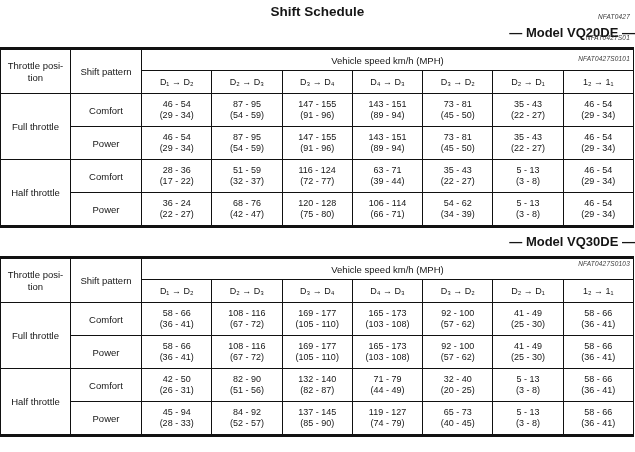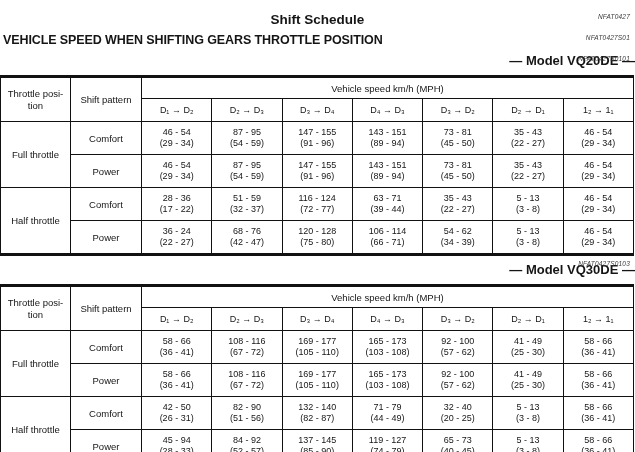--- a/index.html
+++ b/index.html
@@ -10,21 +10,21 @@
     background: #ffffff;
     color: #151515;
     font-family: "Liberation Sans", "DejaVu Sans", sans-serif;
     overflow: hidden;
     box-sizing: border-box;
   }
   .doc-title {
     text-align: center;
     font-weight: bold;
     font-size: 13.5px;
-    padding-top: 12px;
+    padding-top: 4px;
     letter-spacing: 0;
   }
   .ref-code {
     position: absolute;
     right: 5px;
     font-size: 6.5px;
     font-style: italic;
     color: #3a3a3a;
     letter-spacing: 0.2px;
   }
@@ -71,21 +71,20 @@
   td.val-cell      { font-size: 9px; line-height: 11px; height: 32px; }
 </style>
 </head>
 <body>
 
 <div class="page">
 
   <div class="doc-title">Shift Schedule</div>
   <div class="ref-code c1">NFAT0427</div>
 
-  <div class="section-title">VEHICLE SPEED WHEN SHIFTING GEARS THROTTLE POSITION</div>
   <div class="ref-code c2">NFAT0427S01</div>
 
   <div class="model-section">
     <div class="model-heading">— Model VQ20DE —</div>
     <div class="ref-code c3">NFAT0427S0101</div>
     <table class="shift-table">
       <colgroup>
         <col style="width:70px">
           <col style="width:71px">
         <col>

